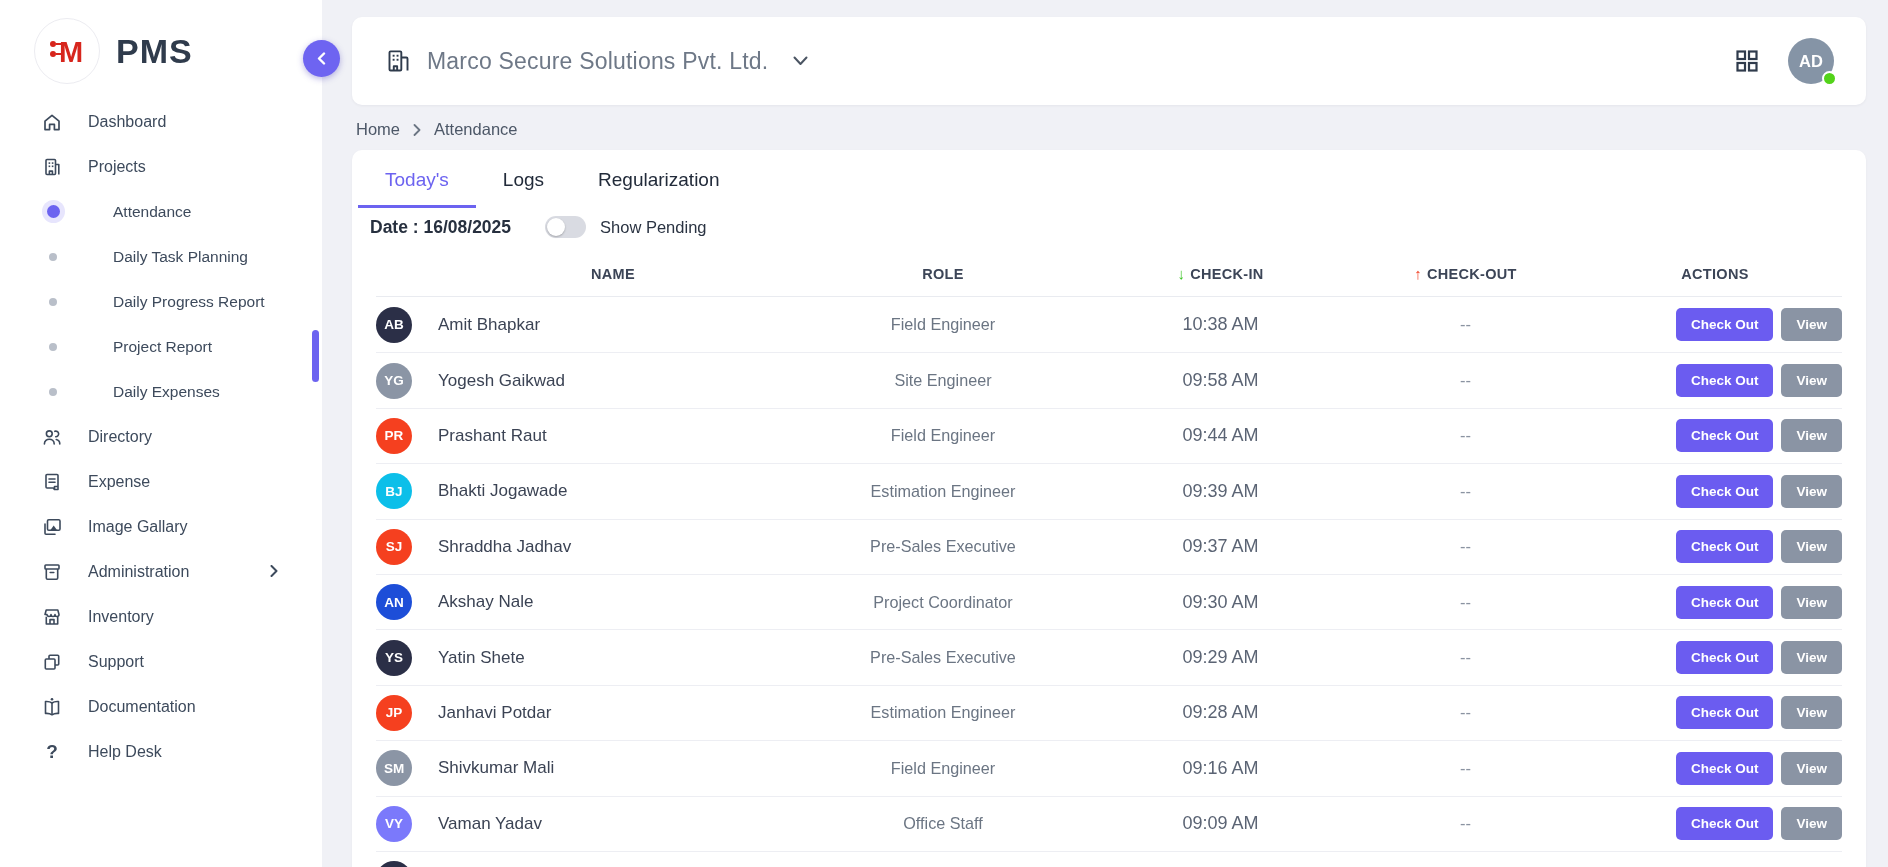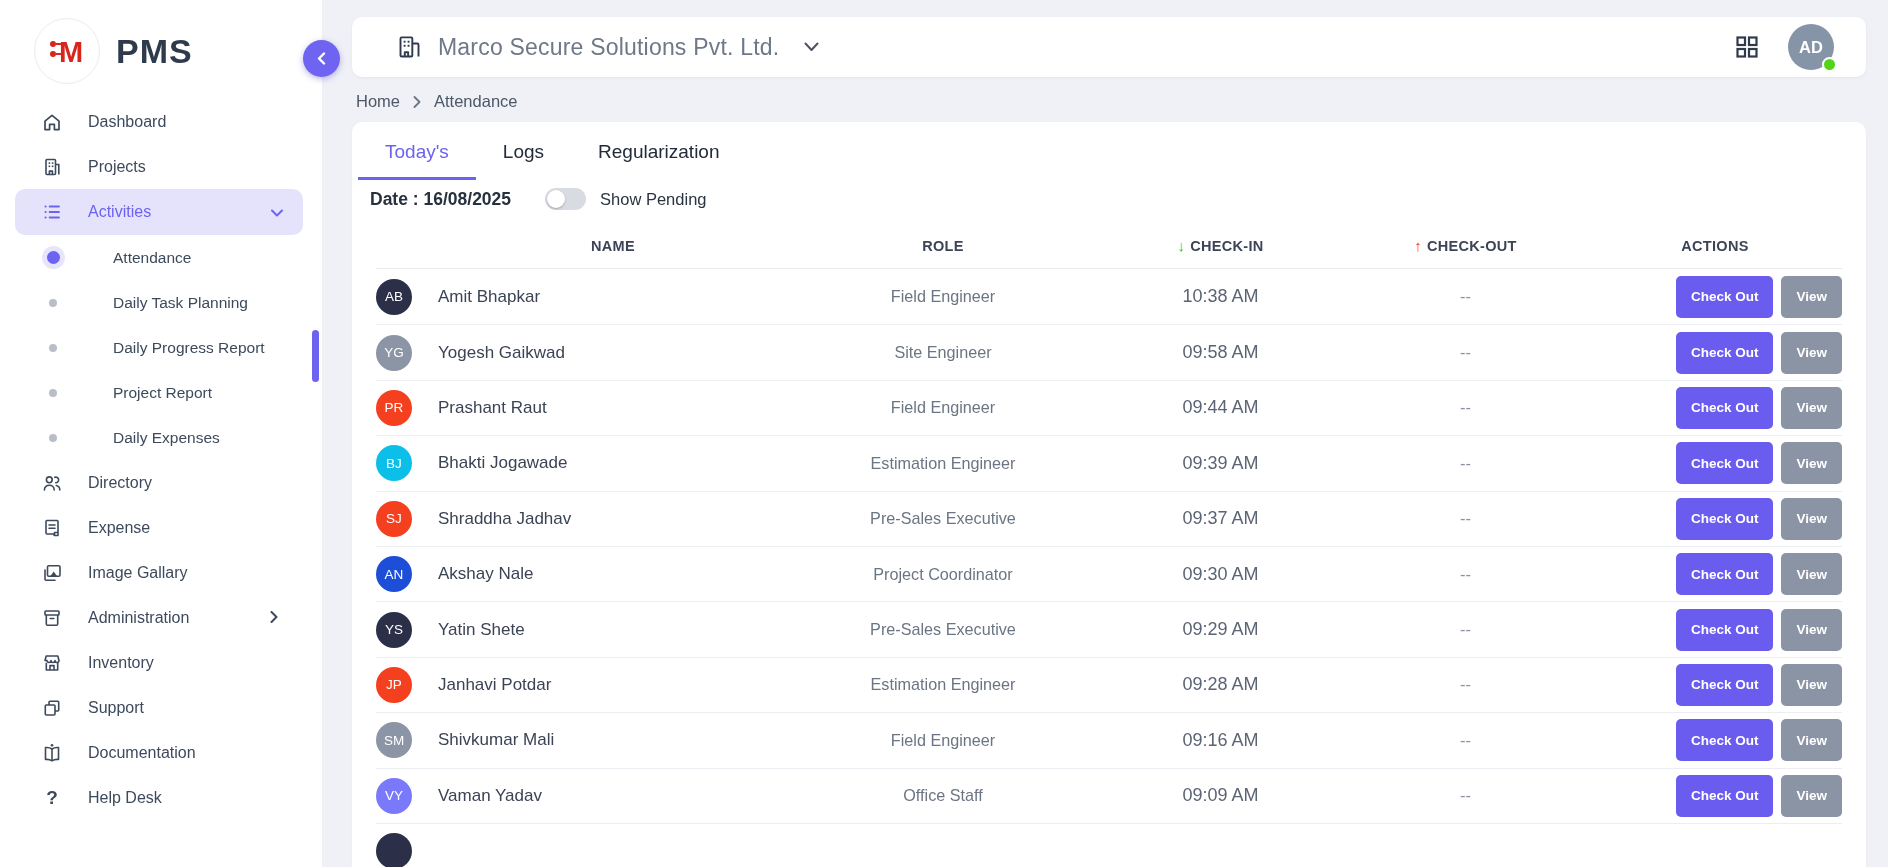--- a/index.html
+++ b/index.html
@@ -32,22 +32,22 @@
   .dot-active { width:13px; height:13px; border-radius:50%; background:#6c63f0; box-shadow:0 0 0 5px #e7e5fd; }
   .dot-inactive { width:8px; height:8px; border-radius:50%; background:#b9bfc9; }
   .sub-label { margin-left:53px; }
   .help-q { font-size:19px; font-weight:700; color:#3d4a5c; width:22px; text-align:center; }
   
   .collapse-btn { position:absolute; left:303px; top:40px; width:37px; height:37px; border-radius:50%;
     background:#6e64f1; border:none; display:flex; align-items:center; justify-content:center;
     box-shadow:0 2px 6px rgba(60,50,180,.35); cursor:pointer; z-index:5; }
   
   .main { position:absolute; left:322px; top:0; right:0; bottom:0; padding:17px 22px 0 30px; }
-  .header-card { height:60px; background:#fff; border-radius:10px; display:flex; align-items:center;
-    padding:0 32px 0 44px; box-shadow:0 1px 3px rgba(16,24,40,.05); }
+  .header-card { height:88px; background:#fff; border-radius:10px; display:flex; align-items:center;
+    padding:0 32px 0 33px; box-shadow:0 1px 3px rgba(16,24,40,.05); }
   .company { display:flex; align-items:center; gap:15px; cursor:pointer; }
   .company-name { font-size:23px; color:#6e7887; letter-spacing:.2px; }
   .company-chev { color:#4b5563; margin-left:10px; display:flex; }
   .header-right { margin-left:auto; display:flex; align-items:center; gap:28px; }
   .grid-btn { background:none; border:none; cursor:pointer; display:flex; }
   .avatar-wrap { position:relative; cursor:pointer; }
   .avatar { width:46px; height:46px; border-radius:50%; background:#8594a6; color:#fff;
     font-weight:700; font-size:16.5px; display:flex; align-items:center; justify-content:center; }
   .online-dot { position:absolute; right:-3px; bottom:-2px; width:15px; height:15px; border-radius:50%;
     background:#53d31a; border:2px solid #fff; }
@@ -71,28 +71,28 @@
   
   .table { padding:0 24px; }
   .thead, .row { display:grid; grid-template-columns:62px 350px 310px 245px 245px 1fr; align-items:center; }
   .thead { height:46px; border-bottom:1px solid #e9ebf0; font-size:14.5px; font-weight:700;
     color:#3c4557; letter-spacing:.3px; }
   .th { text-align:center; display:flex; align-items:center; justify-content:center; gap:5px; }
   .arr-down { color:#3dc426; font-size:15px; font-weight:400; }
   .arr-up { color:#f2462a; font-size:15px; font-weight:400; }
   .row { height:55.4px; }
   .row + .row { border-top:1px solid #edeef3; }
-  .avatar-sm { width:36px; height:36px; border-radius:50%; color:#fff; font-weight:400; font-size:13.5px;
+  .avatar-sm { width:36px; height:36px; border-radius:50%; color:#fff; font-weight:700; font-size:13.5px;
     display:flex; align-items:center; justify-content:center; }
   .cell-name { font-size:17px; color:#3b4354; }
   .cell-role { text-align:center; font-size:16.2px; color:#6b7583; }
   .cell-in { text-align:center; font-size:18px; color:#5b6474; }
   .cell-out { text-align:center; font-size:16.5px; color:#8a93a1; }
   .cell-actions { display:flex; justify-content:flex-end; gap:8px; }
-  .btn { height:42px; border:none; border-radius:5px; color:#fff; font-weight:700; font-size:13.5px;
+  .btn { height:33px; border:none; border-radius:5px; color:#fff; font-weight:700; font-size:13.5px;
     padding:0 15px; font-family:inherit; cursor:pointer; white-space:nowrap; }
   .btn-primary { background:#6b5cf0; }
   .btn-gray { background:#8a94a4; }
   .row:last-child .cell-actions { visibility:hidden; }
 </style>
 </head>
 <body>
 
 <aside class="sidebar">
   <div class="logo-row">
@@ -126,36 +126,20 @@
             <rect x="10.8" y="6.3" width="1.6" height="1.6" fill="currentColor" stroke="none"></rect>
             <rect x="7.6" y="9.5" width="1.6" height="1.6" fill="currentColor" stroke="none"></rect>
             <rect x="10.8" y="9.5" width="1.6" height="1.6" fill="currentColor" stroke="none"></rect>
             <path d="M8.4 18.5 v-3.4 h3 v3.4"></path>
           </svg>
       </span>
       <span>Projects</span>
     </div>
 
 
-    <div class="nav-item active-parent">
-      <span class="icn">
-        <svg width="22" height="22" viewBox="0 0 22 22" fill="none" stroke="currentColor" stroke-width="1.8" stroke-linecap="round">
-            <circle cx="4.6" cy="5.5" r="1.1" fill="currentColor" stroke="none"></circle>
-            <circle cx="4.6" cy="11" r="1.1" fill="currentColor" stroke="none"></circle>
-            <circle cx="4.6" cy="16.5" r="1.1" fill="currentColor" stroke="none"></circle>
-            <path d="M8.6 5.5 H18 M8.6 11 H18 M8.6 16.5 H18"></path>
-          </svg>
-      </span>
-      <span>Activities</span>
-      <span class="chev-down-item">
-        <svg width="12" height="8" viewBox="0 0 12 8" fill="none" stroke="currentColor" stroke-width="2" stroke-linecap="round" stroke-linejoin="round">
-            <path d="M1 1.5 L6 6.5 L11 1.5"></path>
-          </svg>
-      </span>
-    </div>
 
     <div class="sub-item">
       <span class="dot-wrap">
           <span class="dot-active"></span>
         </span>
       <span class="sub-label">Attendance</span>
     </div>
     <div class="sub-item">
       <span class="dot-wrap">
           <span class="dot-inactive"></span>

